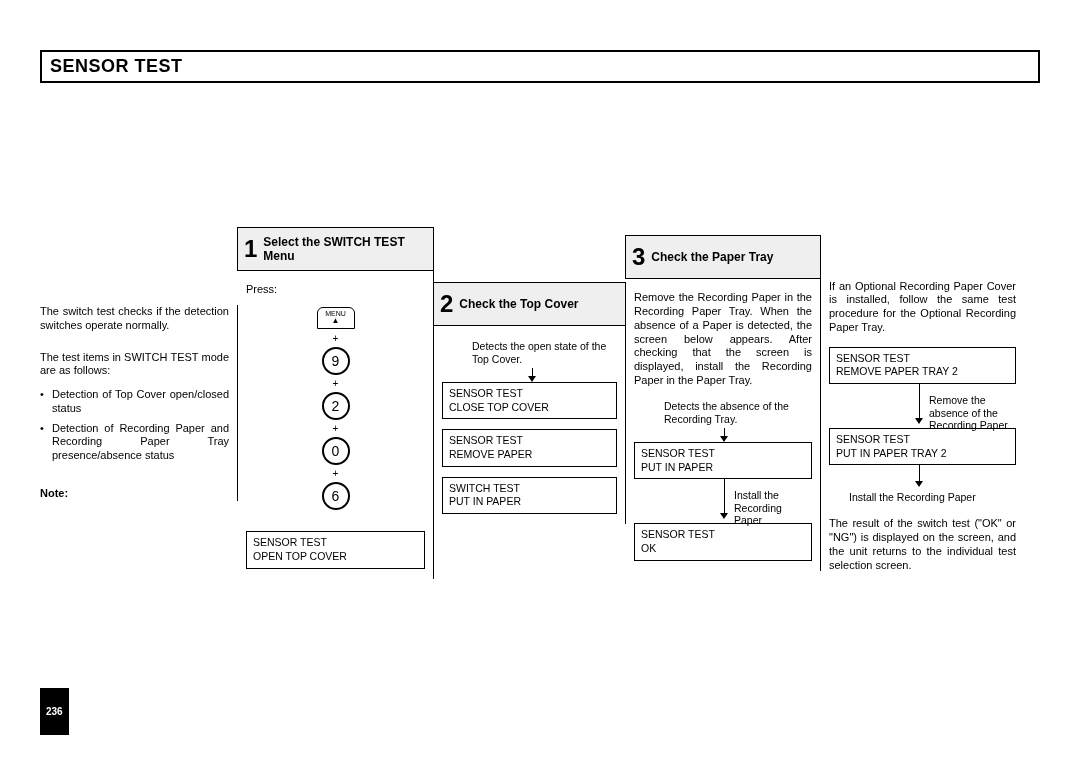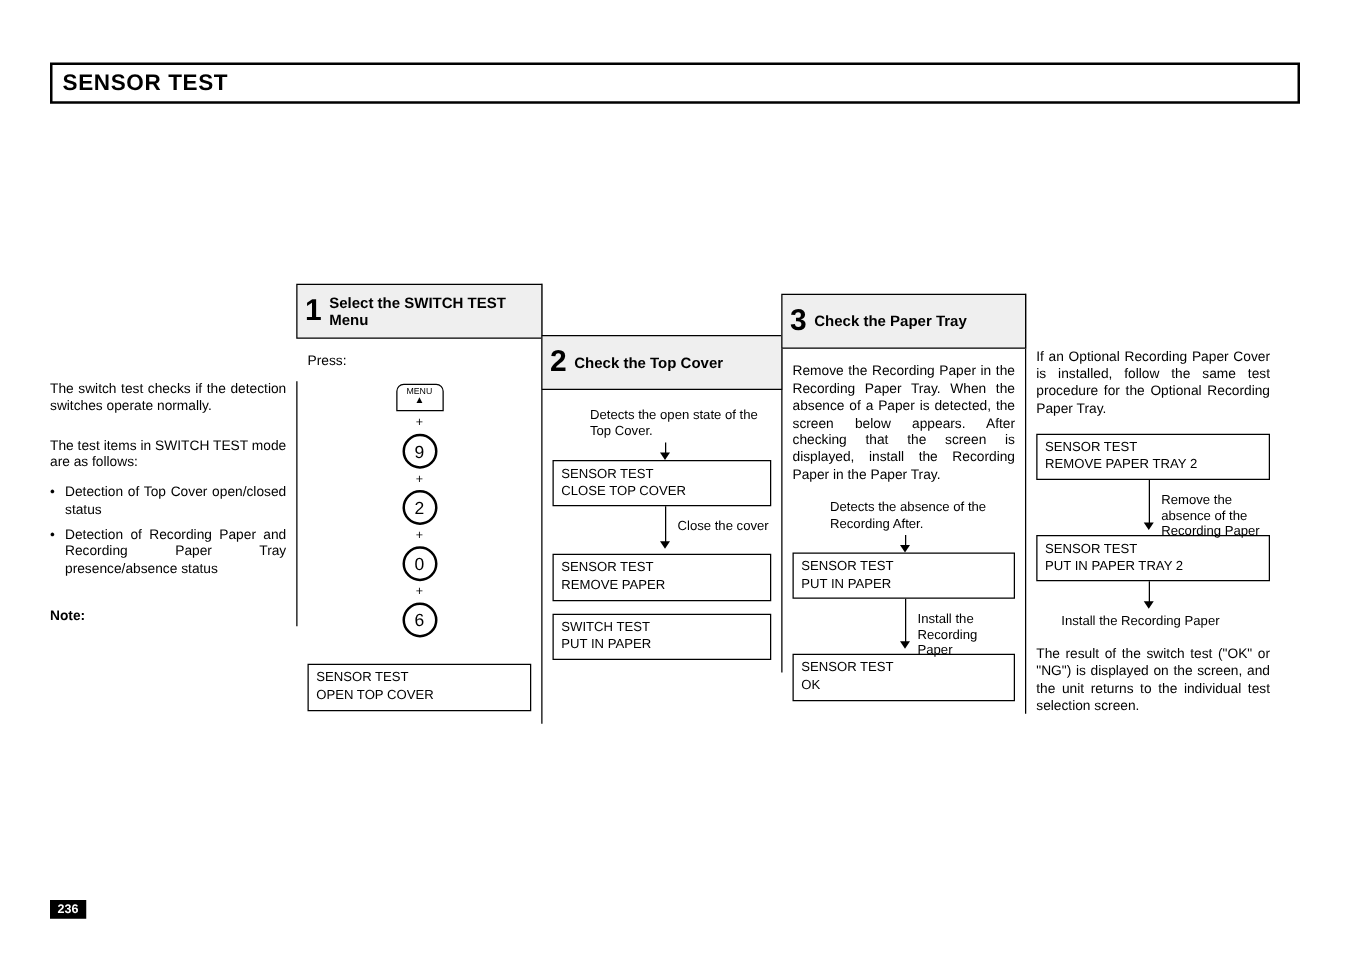--- a/index.html
+++ b/index.html
@@ -90,21 +90,21 @@
     margin-bottom: 10px;
   }
   .caption-center { text-align:left; margin-left:30px; font-size:10.5px; line-height:1.25; margin-bottom:4px;}
   .flow { position: relative; padding-top: 2px;}
   .vline { position:absolute; width:1px; background:#000; }
   .vhead { position:absolute; width:0;height:0;border-left:4px solid transparent;border-right:4px solid transparent;border-top:6px solid #000;}
 
   .pagebadge {
     position: absolute; left: 40px; bottom: 28px;
     background:#000; color:#fff; font-size:10px; font-weight:bold;
-    padding: 2px 6px;
+    padding: 18px 6px;
   }
 </style>
 </head>
 <body>
 
 <div class="main-title-box">
   <div class="main-title">SENSOR TEST</div>
 </div>
 
 <div class="columns">
@@ -155,42 +155,37 @@
     </div>
 
     <div class="flow">
       <div class="caption-center">Detects the open state of the Top Cover.</div>
       <div style="position:relative;height:12px;">
         <span class="vline" style="left:90px;top:-2px;height:10px;"></span>
         <span class="vhead" style="left:86px;top:6px;"></span>
       </div>
       <div class="screen-box" style="white-space:pre-line">SENSOR TEST
 CLOSE TOP COVER</div>
-      <div style="position:relative;height:28px;">
-        <span class="vline" style="left:90px;top:-10px;height:30px;"></span>
-        <span class="vhead" style="left:86px;top:18px;"></span>
-        <span style="position:absolute;left:100px;top:0;font-size:10.5px;">Close the cover</span>
-      </div>
       <div class="screen-box" style="white-space:pre-line">SENSOR TEST
 REMOVE PAPER</div>
     </div>
 
     <div class="screen-box" style="white-space:pre-line">SWITCH TEST
 PUT IN PAPER</div>
   </div>
 
   <div class="col col3">
     <div class="step-header" style="margin-right:-9px;">
       <span class="step-num">3</span>
       <span class="step-title">Check the Paper Tray</span>
     </div>
     <div class="sub">Remove the Recording Paper in the Recording Paper Tray. When the absence of a Paper is detected, the screen below appears. After checking that the screen is displayed, install the Recording Paper in the Paper Tray.</div>
 
     <div class="flow">
-      <div class="caption-center">Detects the absence of the Recording After.</div>
+      <div class="caption-center">Detects the absence of the Recording Tray.</div>
       <div style="position:relative;height:12px;">
         <span class="vline" style="left:90px;top:-2px;height:10px;"></span>
         <span class="vhead" style="left:86px;top:6px;"></span>
       </div>
       <div class="screen-box" style="white-space:pre-line">SENSOR TEST
 PUT IN PAPER</div>
       <div style="position:relative;height:34px;">
         <span class="vline" style="left:90px;top:-10px;height:36px;"></span>
         <span class="vhead" style="left:86px;top:24px;"></span>
         <span style="position:absolute;left:100px;top:0;font-size:10.5px;line-height:1.2">Install the Recording Paper</span>

